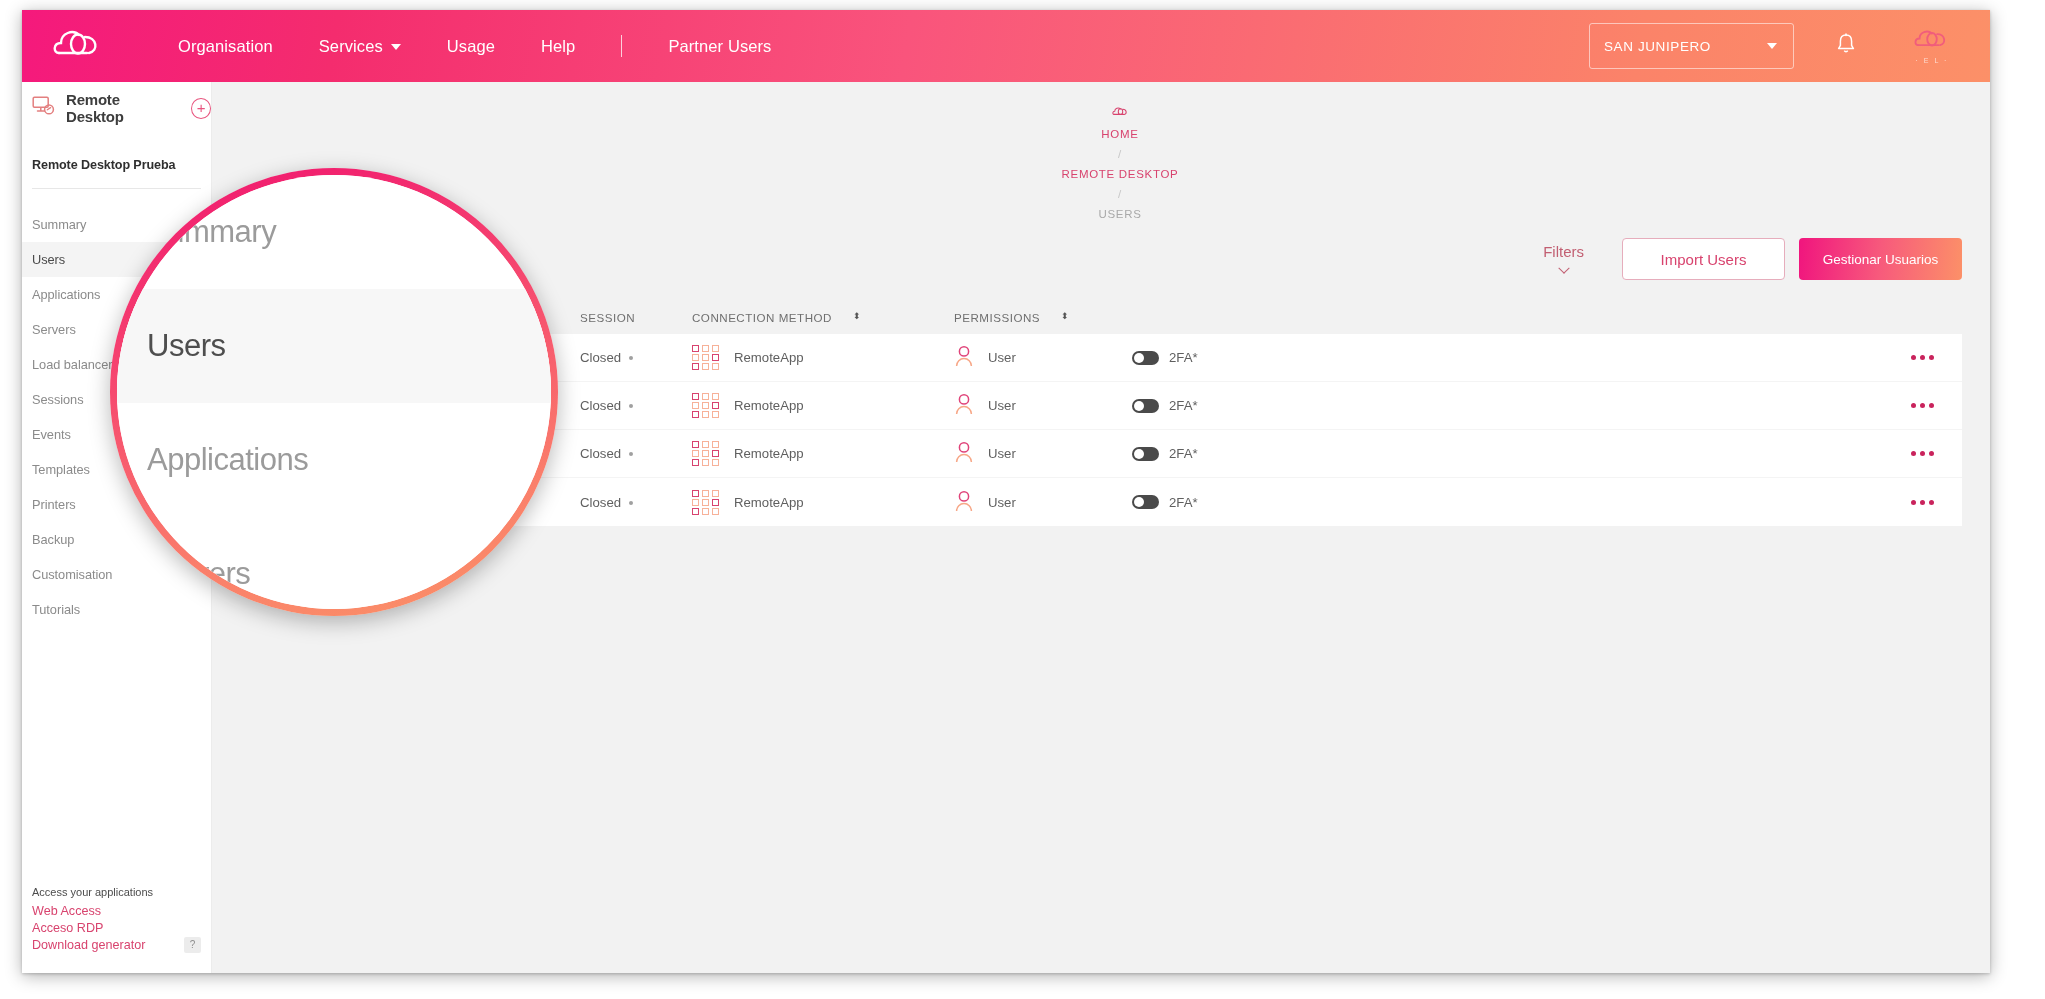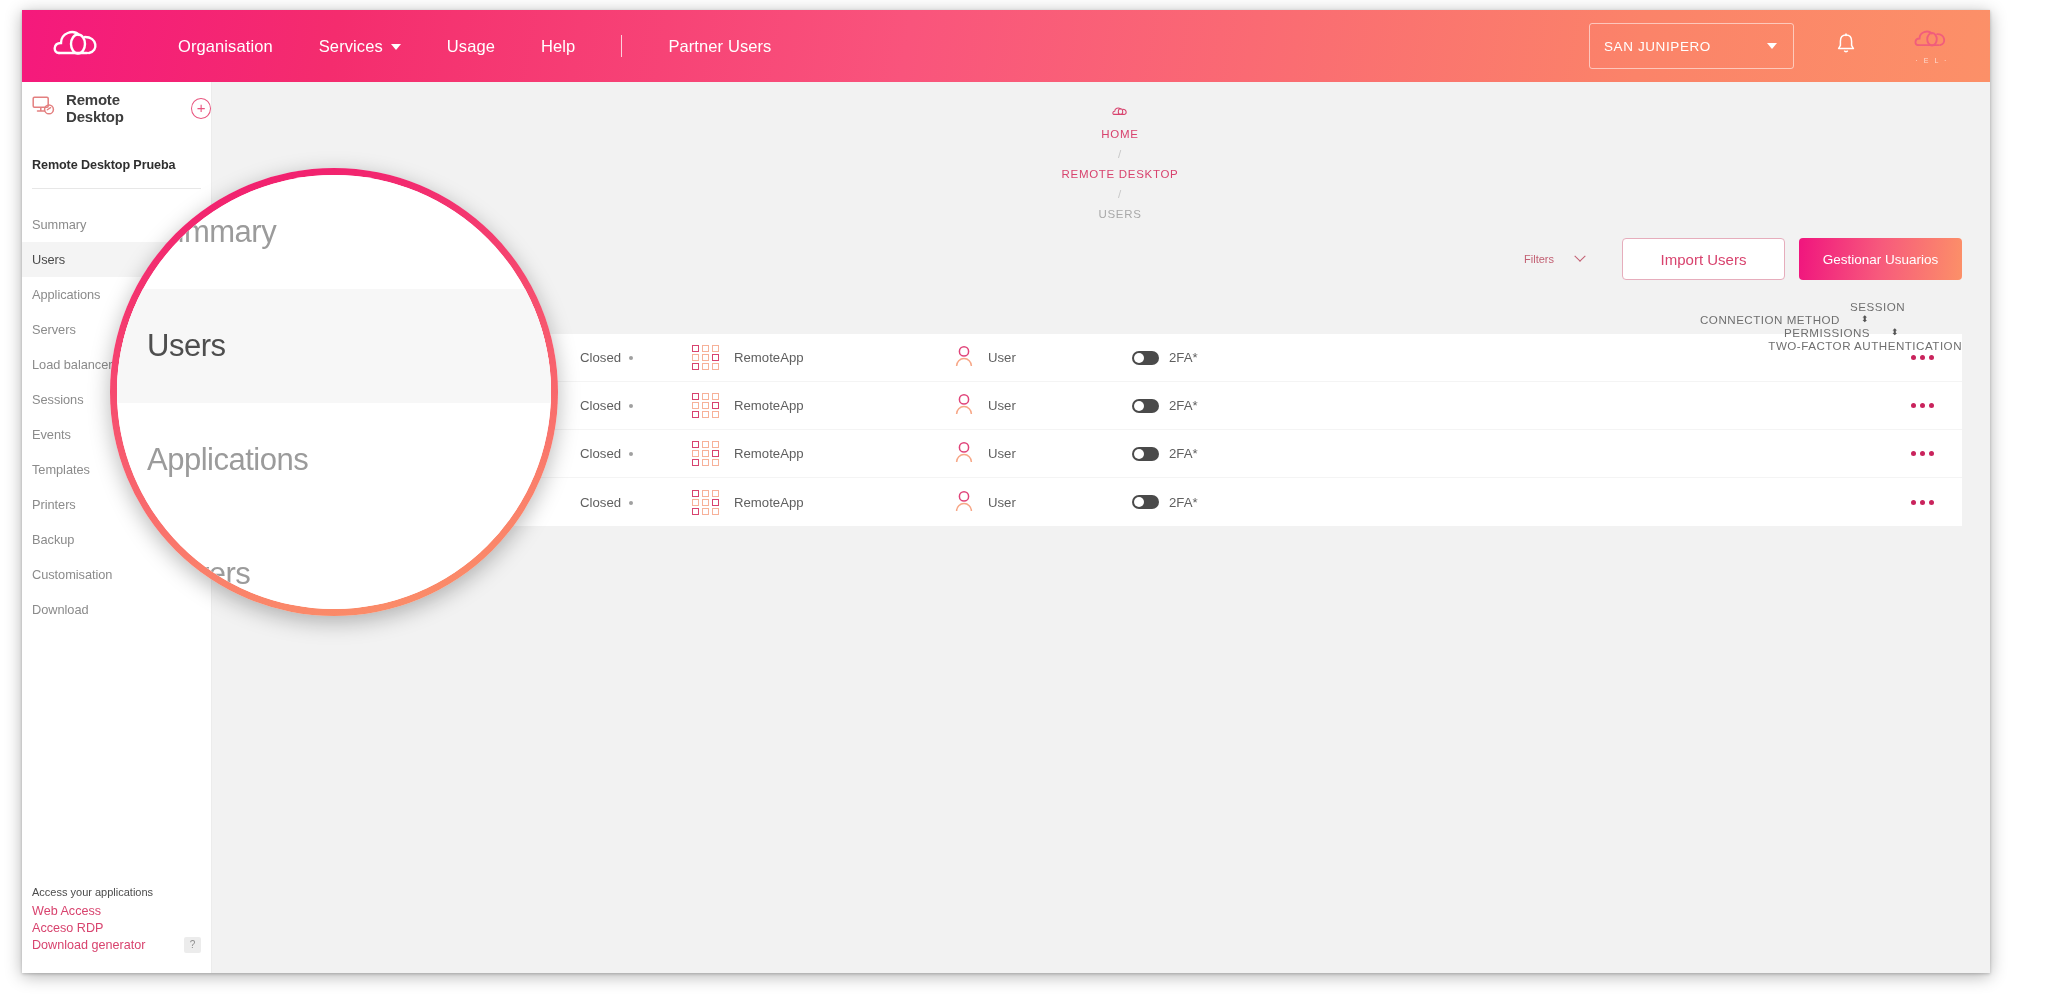--- a/index.html
+++ b/index.html
@@ -130,22 +130,22 @@
     padding: 24px 0 0 38px; font-size: 11.5px; letter-spacing: .7px; flex-direction: column;
   }
   .bc-link { color: #d8436e; cursor: pointer; }
   .bc-sep { color: #c7c7c7; }
   .bc-current { color: #a9a9a9; }
   .toolbar {
     display: flex; align-items: center; justify-content: flex-end;
     padding: 18px 28px 0 0; gap: 0;
   }
   .filters {
-    color: #c25f72; font-size: 11px; margin-right: 38px; cursor: pointer;
-    display: flex; align-items: center; gap: 22px;
+    color: #c25f72; font-size: 15px; margin-right: 38px; cursor: pointer;
+    display: flex; align-items: center; gap: 7px; flex-direction: column;
   }
   .chev {
     width: 8px; height: 8px; border-right: 1.4px solid #c25f72;
     border-bottom: 1.4px solid #c25f72; transform: rotate(45deg) translate(-2px,-2px);
   }
   .btn-outline {
     width: 163px; height: 42px; border: 1px solid #e6adbc; border-radius: 4px;
     background: #ffffff; color: #d8436e; font-size: 15px;
     display: flex; align-items: center; justify-content: center;
     cursor: pointer; margin-right: 14px;
@@ -153,22 +153,22 @@
   .btn-primary {
     width: 163px; height: 42px; border-radius: 4px;
     background: linear-gradient(95deg, #f0157e 0%, #f75a7c 50%, #fc9068 100%);
     color: #ffffff; font-size: 13.5px;
     display: flex; align-items: center; justify-content: center;
     cursor: pointer;
   }
   
   .table-wrap { margin: 20px 28px 0 28px; }
   .thead {
-    display: flex; align-items: flex-end; height: 34px;
-    font-size: 11.6px; color: #6f6f6f; letter-spacing: .5px; flex-direction: column;
+    display: flex; align-items: center; height: 34px;
+    font-size: 11.6px; color: #6f6f6f; letter-spacing: .5px;
   }
   .tbody { background: #ffffff; }
   .trow {
     display: flex; align-items: center; height: 48px;
     font-size: 13.2px; color: #5f5f5f;
     border-bottom: 1px solid #f4f4f4;
   }
   .trow:last-child { border-bottom: none; }
   .c-name   { width: 340px; padding-left: 18px; color: #5f5f5f; }
   .c-sess   { width: 112px; }
@@ -296,21 +296,21 @@
           <div class="sb-item active">Users</div>
           <div class="sb-item">Applications</div>
           <div class="sb-item">Servers</div>
           <div class="sb-item">Load balancer</div>
           <div class="sb-item">Sessions</div>
           <div class="sb-item">Events</div>
           <div class="sb-item">Templates</div>
           <div class="sb-item">Printers</div>
           <div class="sb-item">Backup</div>
           <div class="sb-item">Customisation</div>
-          <div class="sb-item">Download</div>
+          <div class="sb-item">Tutorials</div>
         </div>
 
         <div class="sb-footer">
           <div class="sb-foot-label">Access your applications</div>
           <div class="sb-foot-link">Web Access</div>
           <div class="sb-foot-link">Acceso RDP</div>
           <div class="sb-foot-row">
             <span class="sb-foot-link">Download generator</span>
             <span class="help-chip">?</span>
           </div>
@@ -349,21 +349,20 @@
             <div class="c-name"></div>
             <div class="c-sess">SESSION</div>
             <div class="c-conn">
               <span>CONNECTION METHOD</span>
               <span class="sort-ar">⬍</span>
             </div>
             <div class="c-perm">
               <span>PERMISSIONS</span>
               <span class="sort-ar">⬍</span>
             </div>
-            <div class="c-2fa">TWO-FACTOR AUTHENTICATION</div>
             <div class="c-act"></div>
           </div>
 
           <div class="tbody">
 
             <div class="trow">
               <div class="c-name">k.es</div>
               <div class="c-sess">
                 <span>Closed</span><span class="dot"></span>
               </div>

